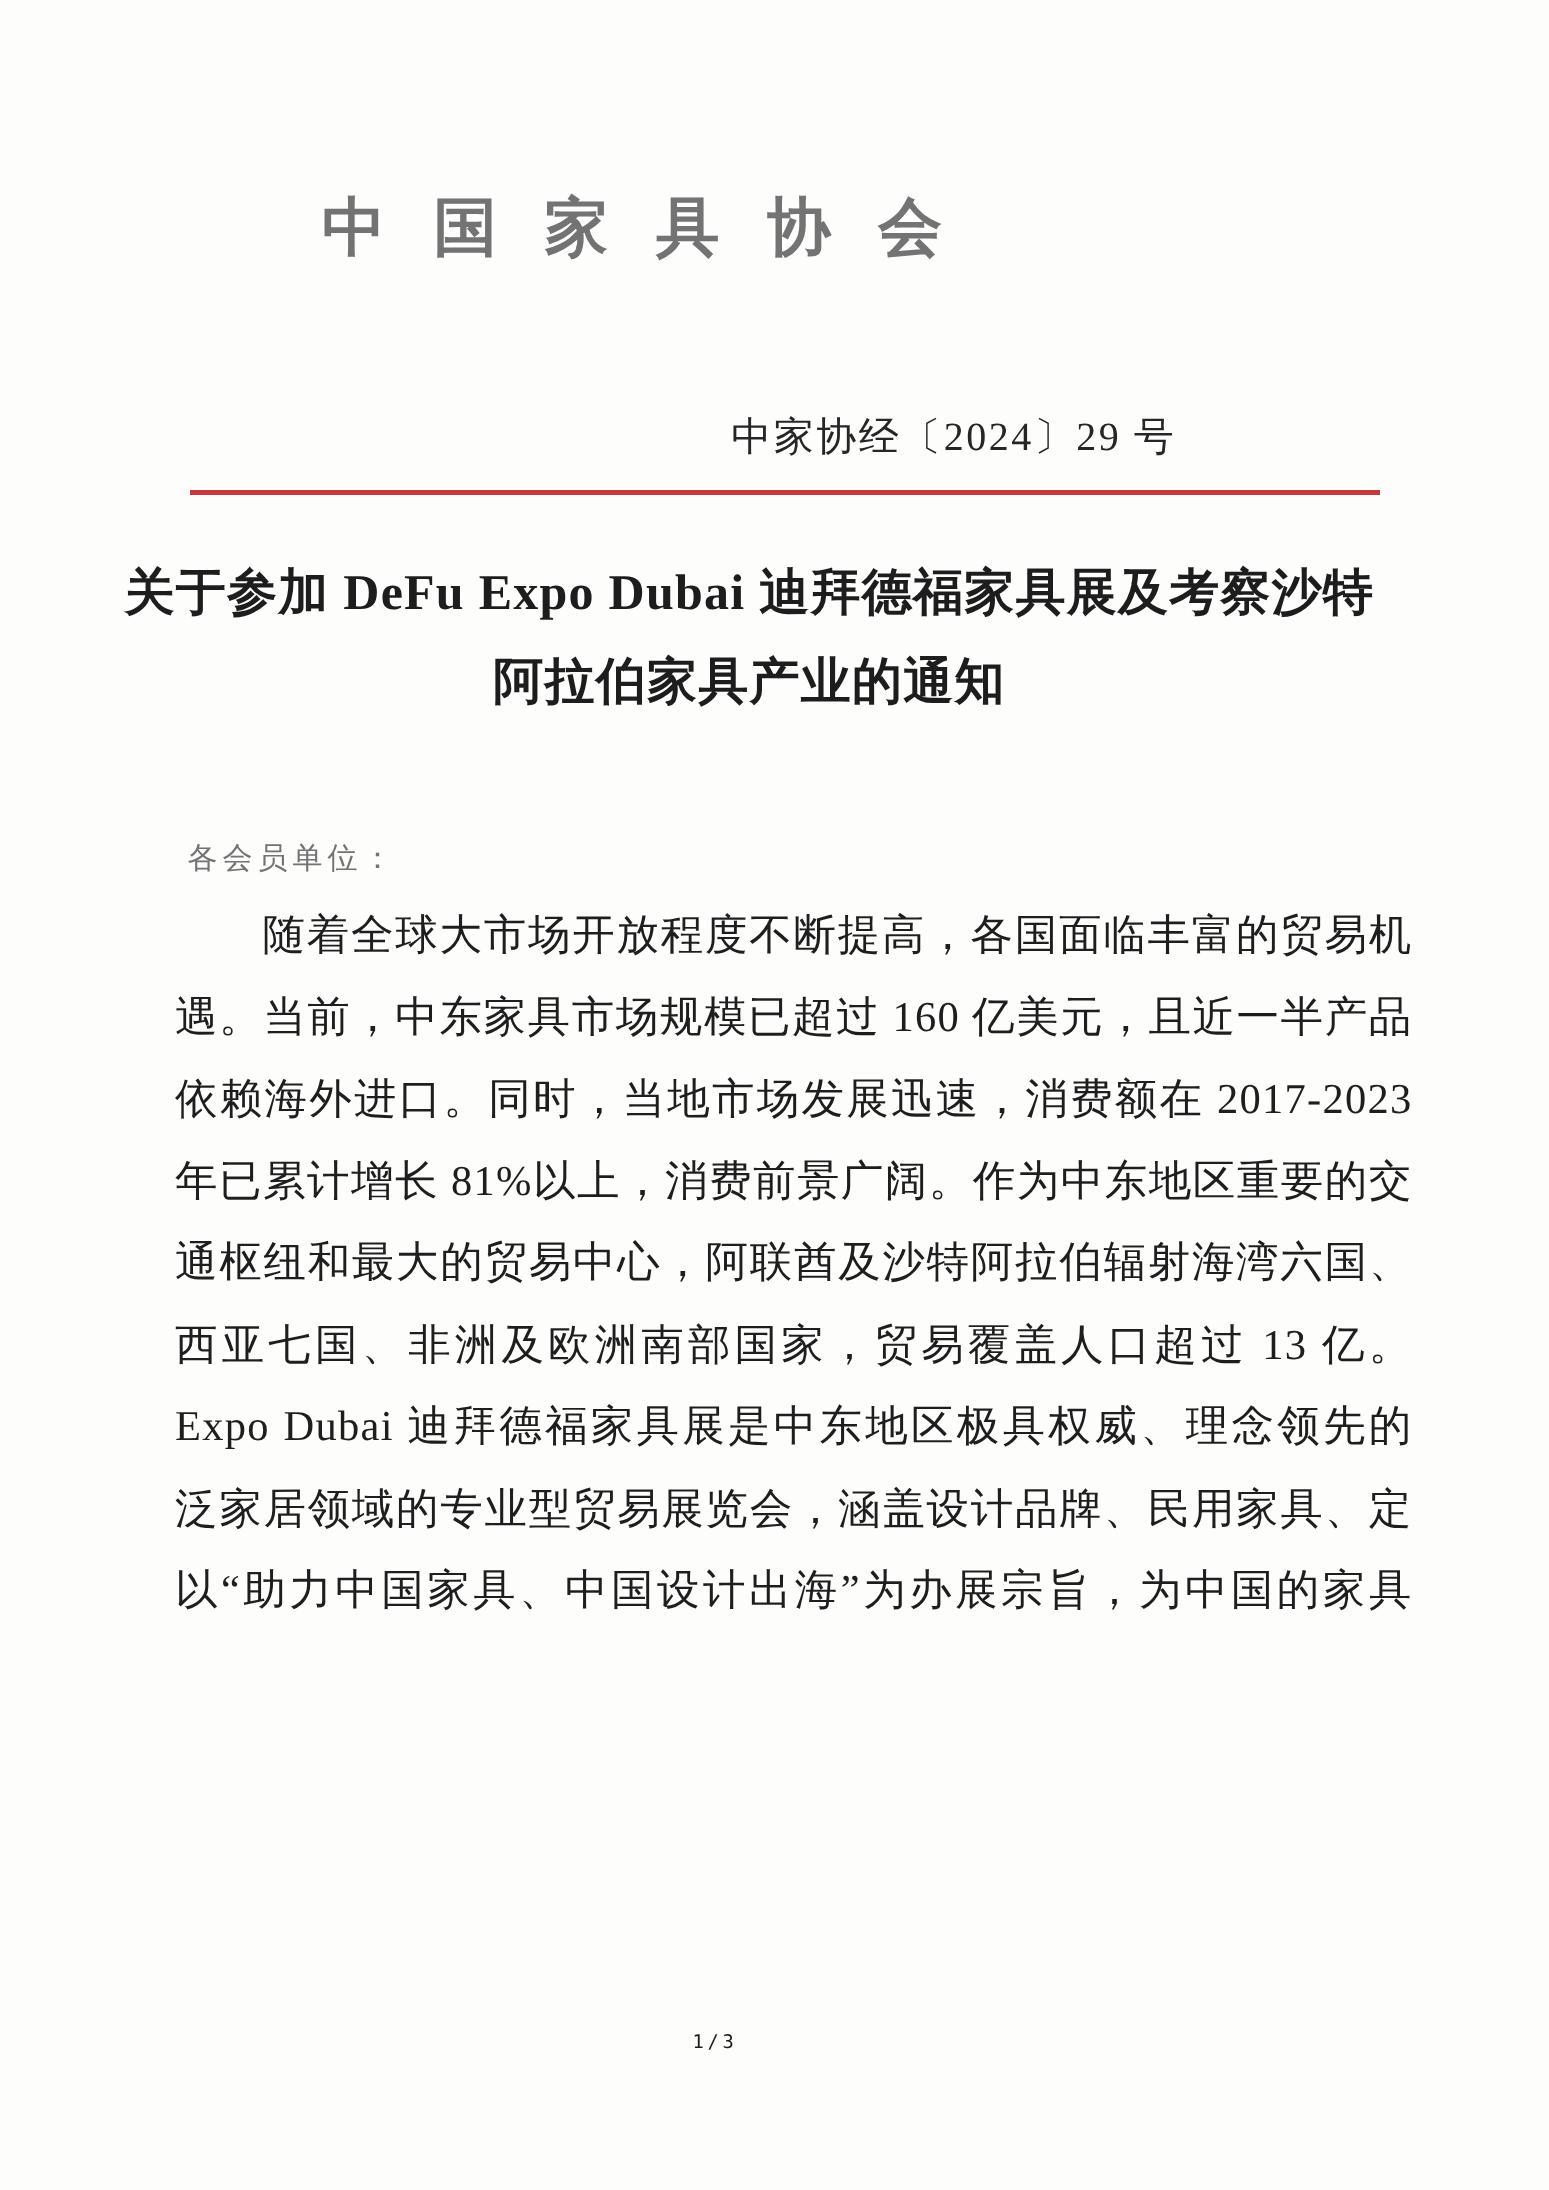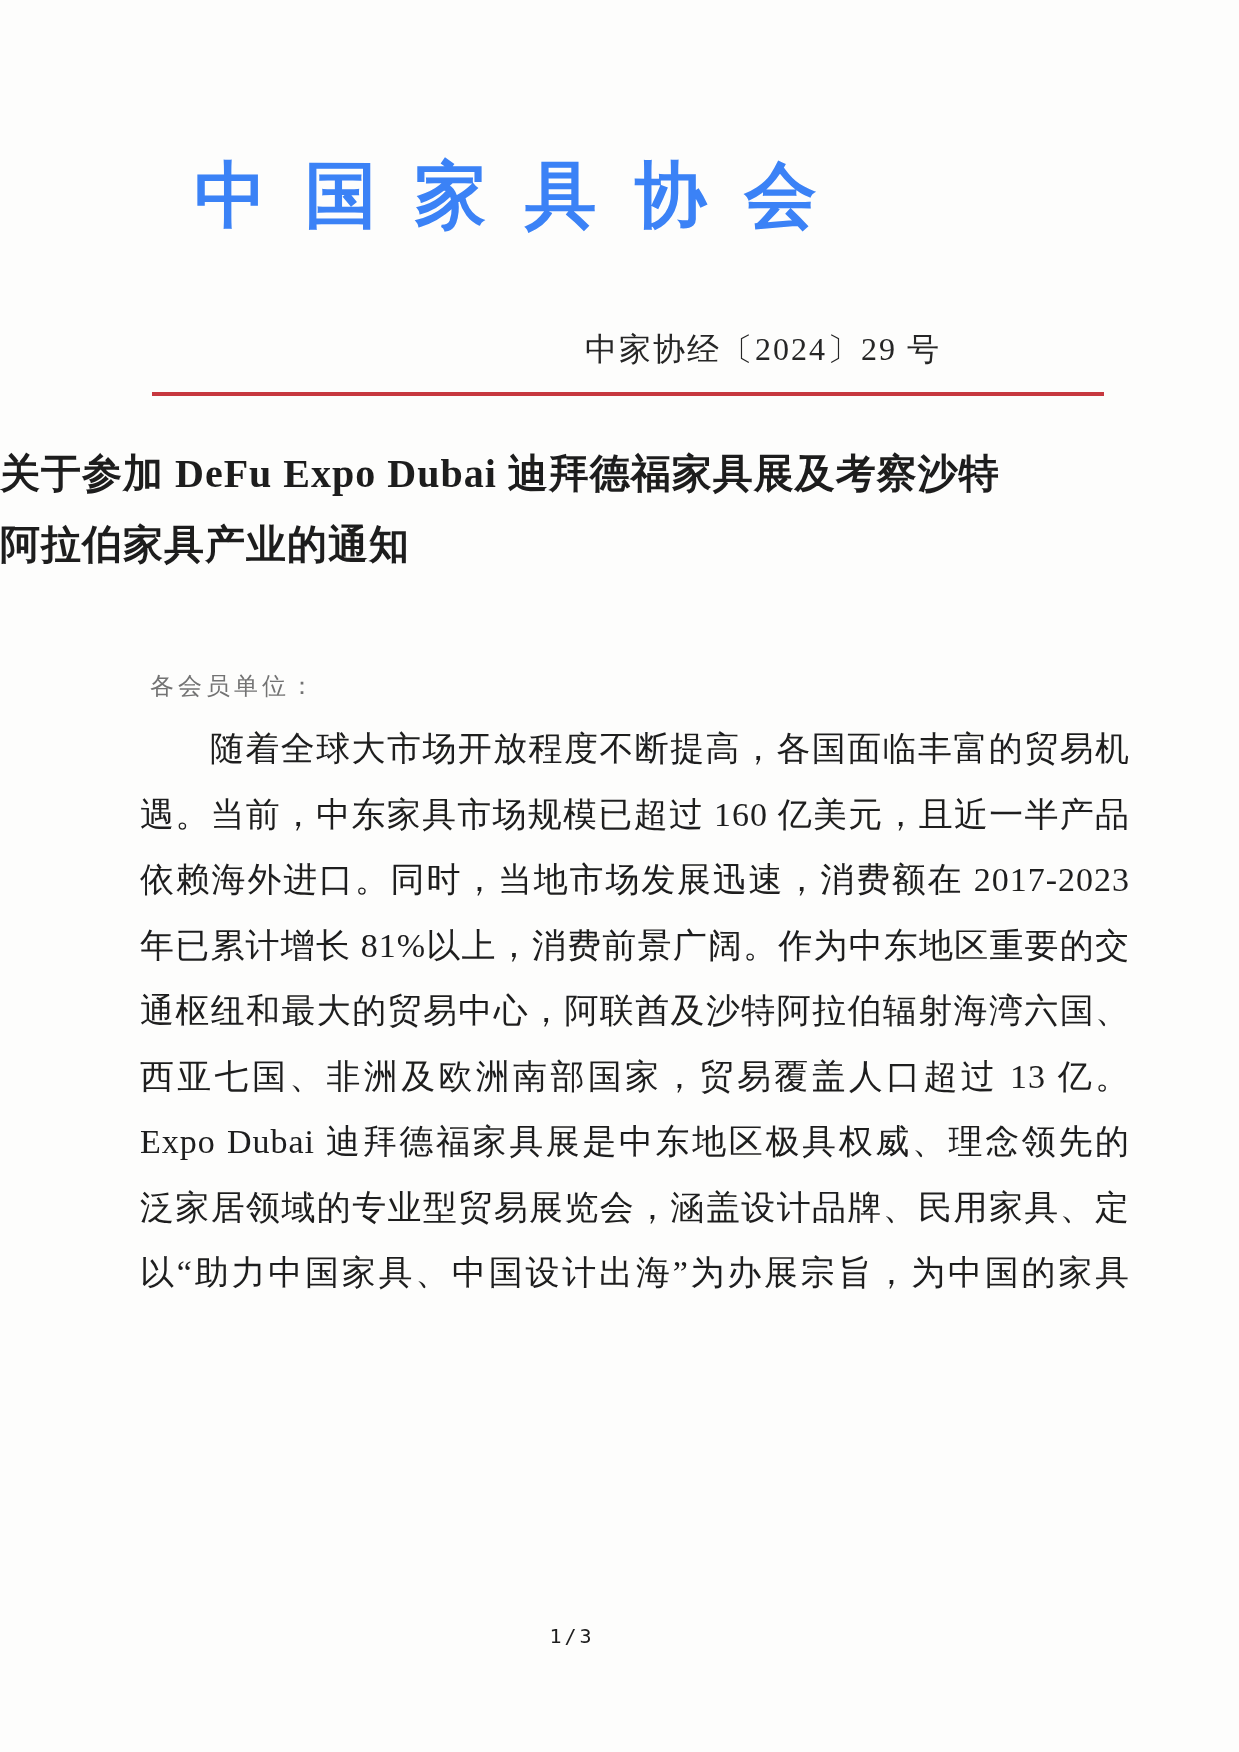--- a/index.html
+++ b/index.html
@@ -10,22 +10,22 @@
     background:#fdfdfc;
     overflow:hidden;
     font-family:"Liberation Serif","DejaVu Serif",serif;
     color:#232323;
   }
   
   .assoc-header{
     position:absolute;top:148px;left:0;width:100%;
     box-sizing:border-box;padding-right:190px;
     text-align:center;
-    color:#3b82f6;
-    font-size:72px;font-weight:600;
+    color:#737373;
+    font-size:51px;font-weight:600;
     letter-spacing:38px;
     white-space:nowrap;
   }
   
   .doc-number{
     position:absolute;top:328px;right:298px;
     font-size:32px;letter-spacing:2px;
     color:#262626;
     white-space:nowrap;
     margin-left:12px;
@@ -33,21 +33,21 @@
   
   .red-rule{
     position:absolute;top:392px;left:152px;
     width:952px;height:4px;
     background:#c7383f;
   }
   
   .doc-title{
     position:absolute;top:438px;left:0;width:100%;
     box-sizing:border-box;padding-right:40px;
-    text-align:left;
+    text-align:center;
     font-weight:bold;
     font-size:40px;line-height:71px;
     color:#1d1d1d;
     letter-spacing:1px;
   }
   .doc-title .t-line{white-space:nowrap;}
   
   .salutation{
     position:absolute;top:670px;left:150px;
     font-size:24px;letter-spacing:4px;
@@ -68,21 +68,21 @@
     letter-spacing:1px;
   }
   .body-line.first{text-indent:70px;}
   .body-line.last{text-align-last:left;}
   
   .page-footer{
     position:absolute;top:1624px;left:0;width:100%;
     box-sizing:border-box;padding-right:95px;
     text-align:center;
     font-family:"DejaVu Sans Mono","Liberation Mono",monospace;
-    font-size:20px;letter-spacing:3px;
+    font-size:15px;letter-spacing:3px;
     color:#1c1c1c;
   }
 </style>
 </head>
 <body>
 
 <div class="page">
 
   <div class="assoc-header">中国家具协会</div>
 

